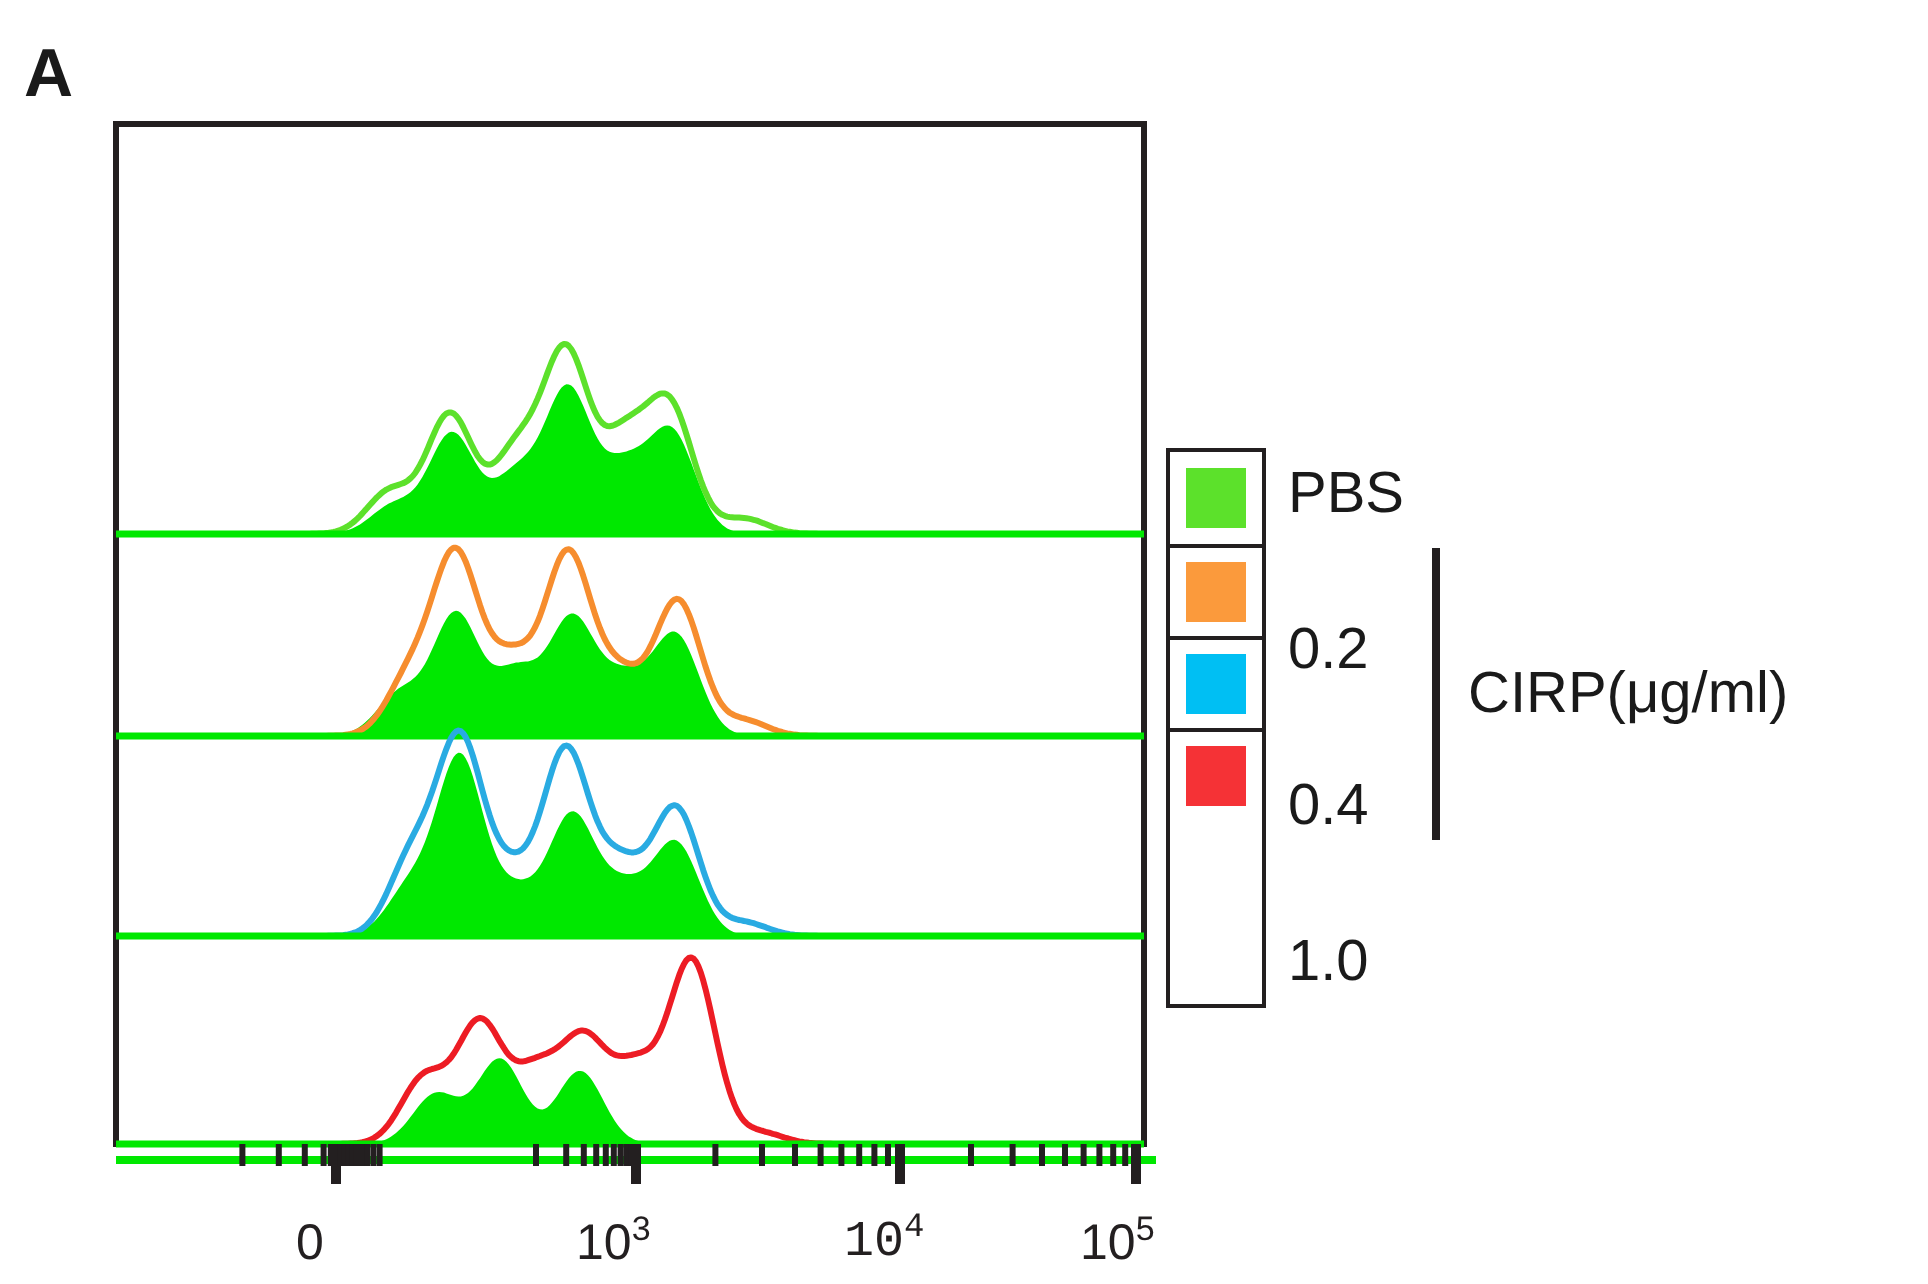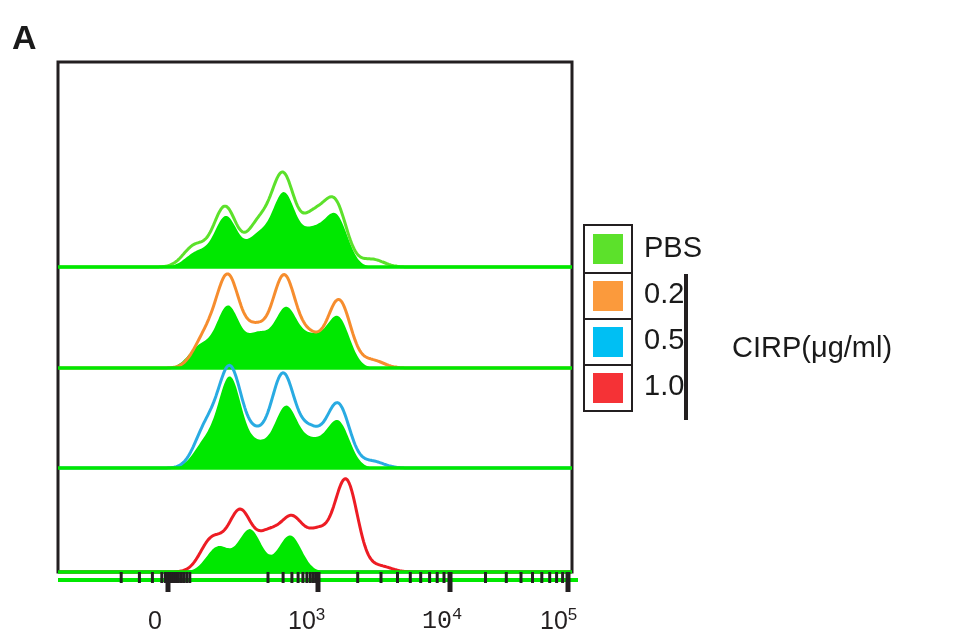--- a/index.html
+++ b/index.html
@@ -45,37 +45,37 @@
   }
   .legend-swatch-cell + .legend-swatch-cell{border-top:2.5px solid #231f20;}
   .swatch{
     width:30px;height:30px;
     display:block;
   }
   .legend-text-col{
     display:flex;
     flex-direction:column;
     margin-left:11px;
+    gap:32px;
   }
   .legend-label{
     height:46px;
     display:flex;
     align-items:center;
     font-size:29px;
     color:#1a1a1a;
     line-height:1;
     white-space:nowrap;
   }
   .legend-group{
     position:absolute;
-    left:684px;top:274px;
+    left:716px;top:274px;
     display:flex;
     flex-direction:row;
     align-items:center;
-    gap:30px;
   }
   .group-bar{
     width:4px;
     height:146px;
     background:#231f20;
   }
   .group-title{
     margin-left:14px;
     font-size:29px;
     color:#1a1a1a;
@@ -185,21 +185,21 @@
       <div class="legend-swatch-cell">
         <span class="swatch" id="sw2" style="background: rgb(0, 191, 243);"></span>
       </div>
       <div class="legend-swatch-cell">
         <span class="swatch" id="sw3" style="background: rgb(245, 50, 54);"></span>
       </div>
     </div>
     <div class="legend-text-col">
       <div class="legend-label">PBS</div>
       <div class="legend-label">0.2</div>
-      <div class="legend-label">0.5</div>
+      <div class="legend-label">0.4</div>
       <div class="legend-label">1.0</div>
     </div>
   </div>
 
   <div class="legend-group">
     <div class="group-bar"></div>
     <div class="group-title">CIRP(μg/ml)</div>
   </div>
 
 </div>

